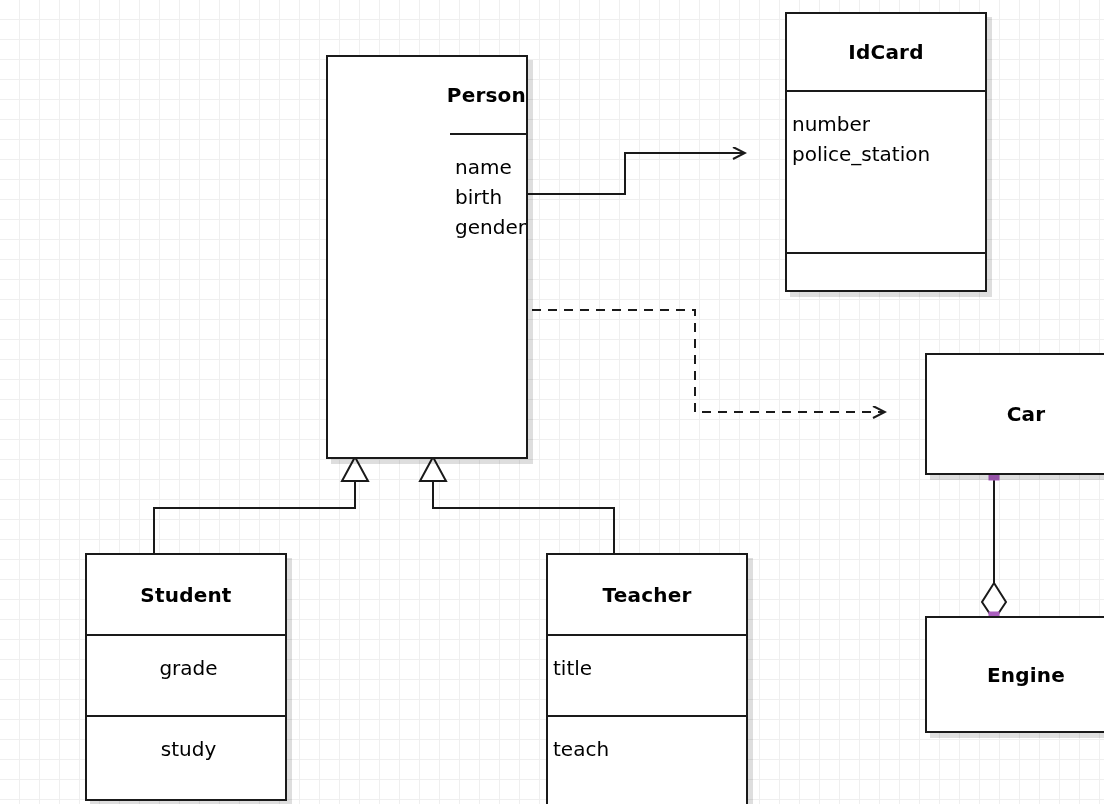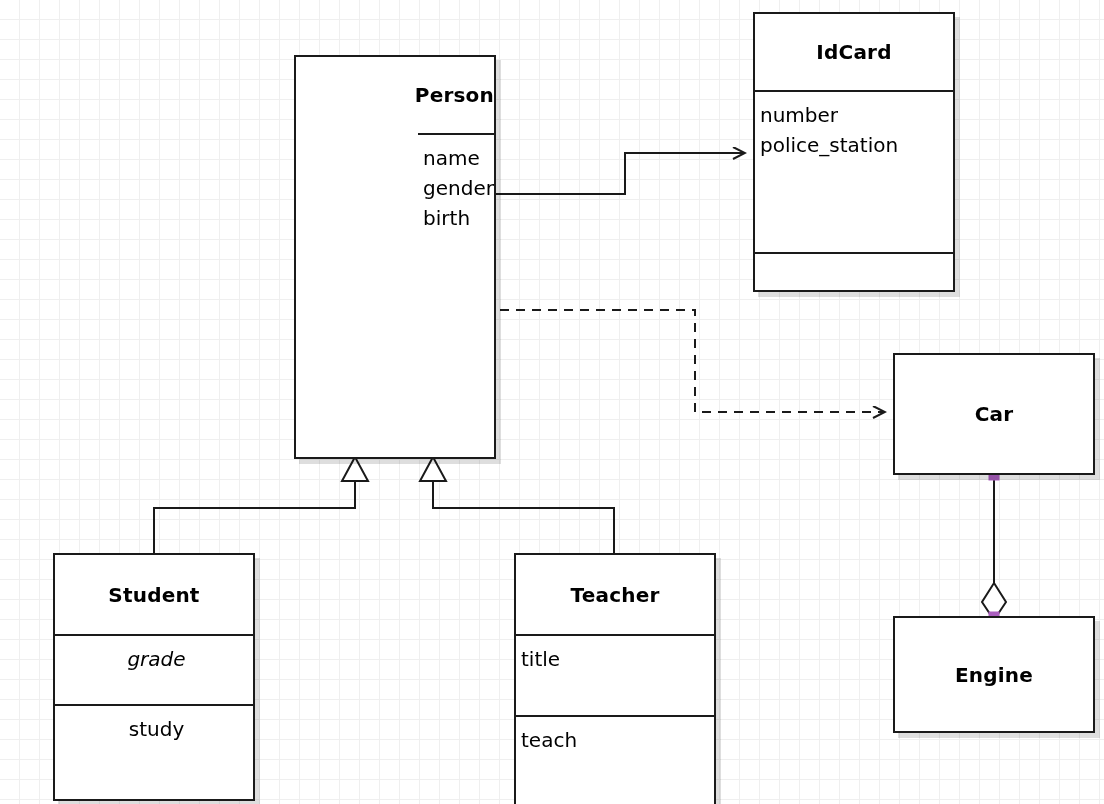--- a/index.html
+++ b/index.html
@@ -29,40 +29,41 @@
     pointer-events: none;
   }
   .uml-class {
     position: absolute;
     box-sizing: border-box;
     background: #ffffff;
     border: 2px solid #1a1a1a;
     box-shadow: 5px 5px 0 0 rgba(0,0,0,0.13);
     display: flex;
     flex-direction: column;
+    margin-left: 32px;
   }
   .uml-compartment {
     box-sizing: border-box;
     position: relative;
     overflow: hidden;
   }
   .uml-compartment + .uml-compartment {
     border-top: 2px solid #1a1a1a;
   }
   .uml-title {
     display: flex;
     align-items: center;
     justify-content: center;
     font-weight: bold;
     font-size: 20px;
     color: #000000;
     letter-spacing: 0.2px;
   }
   .uml-members {
-    padding: 8px 0 0 5px;
+    padding: 17px 0 0 5px;
     font-size: 20px;
     line-height: 30px;
     color: #000000;
   }
   .uml-member {
     white-space: nowrap;
   }
   .uml-empty {
     
   }
@@ -110,37 +111,37 @@
     </g>
   </svg>
 
   <div class="handle" style="left:994px; top:475px;"></div>
   <div class="handle" style="left:994px; top:617px;"></div>
 
   <div class="uml-class" style="left:294px; top:55px; width:202px; height:404px;align-items:flex-end;">
     <div class="uml-compartment uml-title" style="height:76px;">Person</div>
     <div class="uml-compartment uml-members" style="height:148px;">
       <div class="uml-member">name</div>
+      <div class="uml-member">birth</div>
       <div class="uml-member">gender</div>
-      <div class="uml-member">birth</div>
     </div>
   </div>
 
   <div class="uml-class" style="left:753px; top:12px; width:202px; height:280px;">
     <div class="uml-compartment uml-title" style="height:76px;">IdCard</div>
     <div class="uml-compartment uml-members" style="height:162px;">
       <div class="uml-member">number</div>
       <div class="uml-member">police_station</div>
     </div>
     <div class="uml-compartment uml-empty" style="flex:1;"></div>
   </div>
 
   <div class="uml-class" style="left:53px; top:553px; width:202px; height:248px;text-align:center;">
     <div class="uml-compartment uml-title" style="height:79px;">Student</div>
-    <div class="uml-compartment uml-members" style="height:70px;font-style:italic;">
+    <div class="uml-compartment uml-members" style="height:81px;">
       <div class="uml-member">grade</div>
     </div>
     <div class="uml-compartment uml-members" style="flex:1;">
       <div class="uml-member">study</div>
     </div>
   </div>
 
   <div class="uml-class" style="left:514px; top:553px; width:202px; height:292px;">
     <div class="uml-compartment uml-title" style="height:79px;">Teacher</div>
     <div class="uml-compartment uml-members" style="height:81px;">

